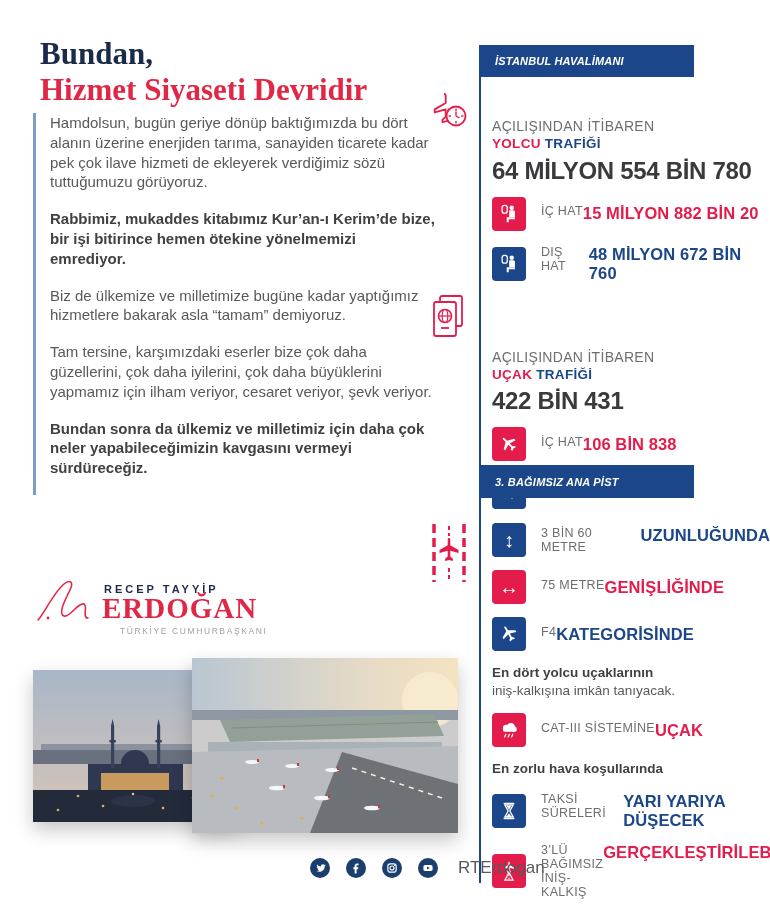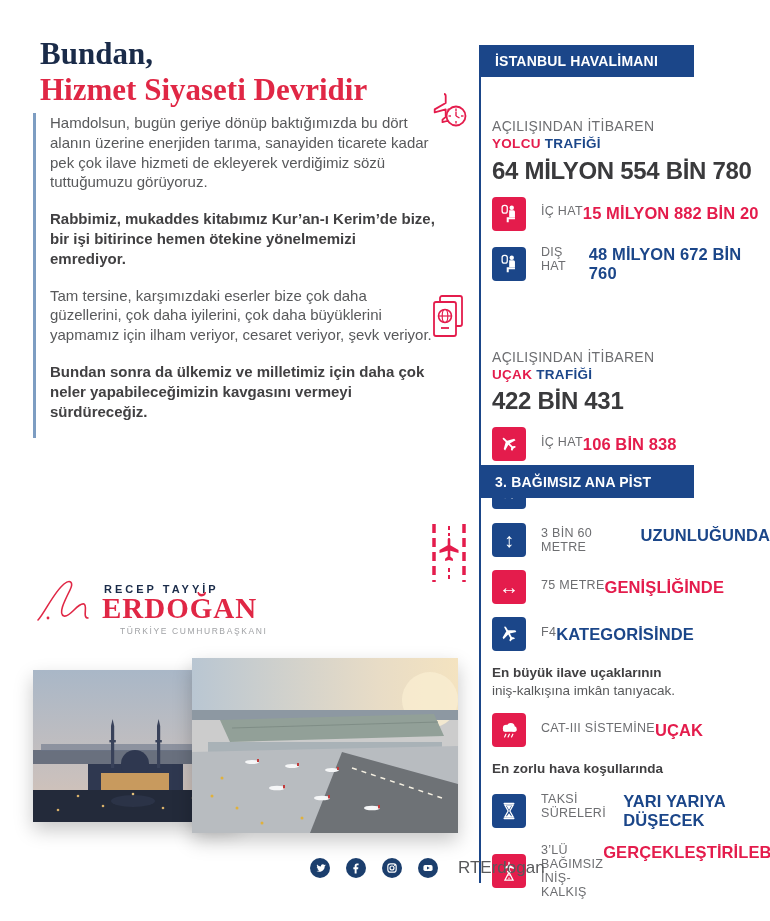--- a/index.html
+++ b/index.html
@@ -30,22 +30,22 @@
 
   
   .social { position:absolute; left:310px; top:858px; display:flex; gap:16px; z-index:3; }
   .social .sicon { width:20px; height:20px; display:block; cursor:pointer; }
   .social .handle { font-size:17px; color:#58595b; margin-left:4px; }
 
   
   .divider { position:absolute; left:479px; top:45px; width:2px; height:838px; background:#1b4689; }
 
   .banner { position:absolute; left:481px; width:213px; height:32px; background:#1b4689;
-            color:#fff; font-weight:700; font-size:14px; letter-spacing:.2px;
-            display:flex; align-items:center; padding-left:14px; }
+            color:#fff; font-weight:700; font-size:11px; letter-spacing:.2px;
+            display:flex; align-items:center; padding-left:14px;font-style:italic; }
   .banner-1 { top:45px; }
   .banner-2 { top:465px; height:33px; }
 
   .side-icon { position:absolute; }
   .side-icon-1 { left:424px; top:90px; }
   .side-icon-2 { left:424px; top:290px; }
   .side-icon-3 { left:427px; top:520px; }
 
   .stats { position:absolute; left:492px; top:93px; width:272px; }
   .grp-intro { font-size:14px; color:#6d6e71; letter-spacing:.3px; line-height:1.3;margin-top:24px; }
@@ -80,20 +80,21 @@
 <div class="page">
 
   <div class="title-block">
     <div class="title-l1">Bundan,</div>
     <div class="title-l2">Hizmet Siyaseti Devridir</div>
   </div>
 
   <div class="quote-block">
     <p>Hamdolsun, bugün geriye dönüp baktığımızda bu dört alanın üzerine enerjiden tarıma, sanayiden ticarete kadar pek çok ilave hizmeti de ekleyerek verdiğimiz sözü tuttuğumuzu görüyoruz.</p>
     <p class="bold">Rabbimiz, mukaddes kitabımız Kur’an-ı Kerim’de bize, bir işi bitirince hemen ötekine yönelmemizi emrediyor.</p>
+    <p>Biz de ülkemize ve milletimize bugüne kadar yaptığımız hizmetlere bakarak asla “tamam” demiyoruz.</p>
     <p>Tam tersine, karşımızdaki eserler bize çok daha güzellerini, çok daha iyilerini, çok daha büyüklerini yapmamız için ilham veriyor, cesaret veriyor, şevk veriyor.</p>
     <p class="bold">Bundan sonra da ülkemiz ve milletimiz için daha çok neler yapabileceğimizin kavgasını vermeyi sürdüreceğiz.</p>
   </div>
 
   <div class="signature">
     <svg class="sig-squiggle" width="78" height="60" viewBox="0 0 78 60">
       <path d="M4 46 C10 40 20 18 30 10 C36 5 40 8 36 16 C30 28 24 40 30 42 C36 44 44 28 50 30 C54 32 48 44 54 44" fill="none" stroke="#e02745" stroke-width="1.6" stroke-linecap="round"></path>
       <circle cx="14" cy="44" r="1.4" fill="#e02745"></circle>
     </svg>
     <div class="sig-top">RECEP TAYYİP</div>
@@ -343,21 +344,21 @@
           <path fill="#fff" transform="rotate(-30 12 12)" d="M12 2.6c.6 0 1 .6 1 1.4v4l7 4v2.1l-7-2v4.3l2 1.6v1.8l-3-.8-3 .8v-1.8l2-1.6V12l-7 2v-2.1l7-4V4c0-.8.4-1.4 1-1.4z"></path>
         </svg>
       </div>
       <div class="row-text">
         <span class="row-label">F4</span>
         <span class="row-value blue">KATEGORİSİNDE</span>
       </div>
     </div>
 
     <div class="feat-note">
-      <div class="nb">En büyük ilave uçaklarının</div>
+      <div class="nb">En dört yolcu uçaklarının</div>
       <div class="nr">iniş-kalkışına imkân tanıyacak.</div>
     </div>
 
     <div class="feat-row">
       <div class="sq red">
         <svg width="22" height="22" viewBox="0 0 24 24">
           <g fill="#fff">
             <circle cx="9" cy="10" r="3.6"></circle>
               <circle cx="14" cy="8.6" r="4.2"></circle>
               <circle cx="17.3" cy="11" r="3"></circle>

